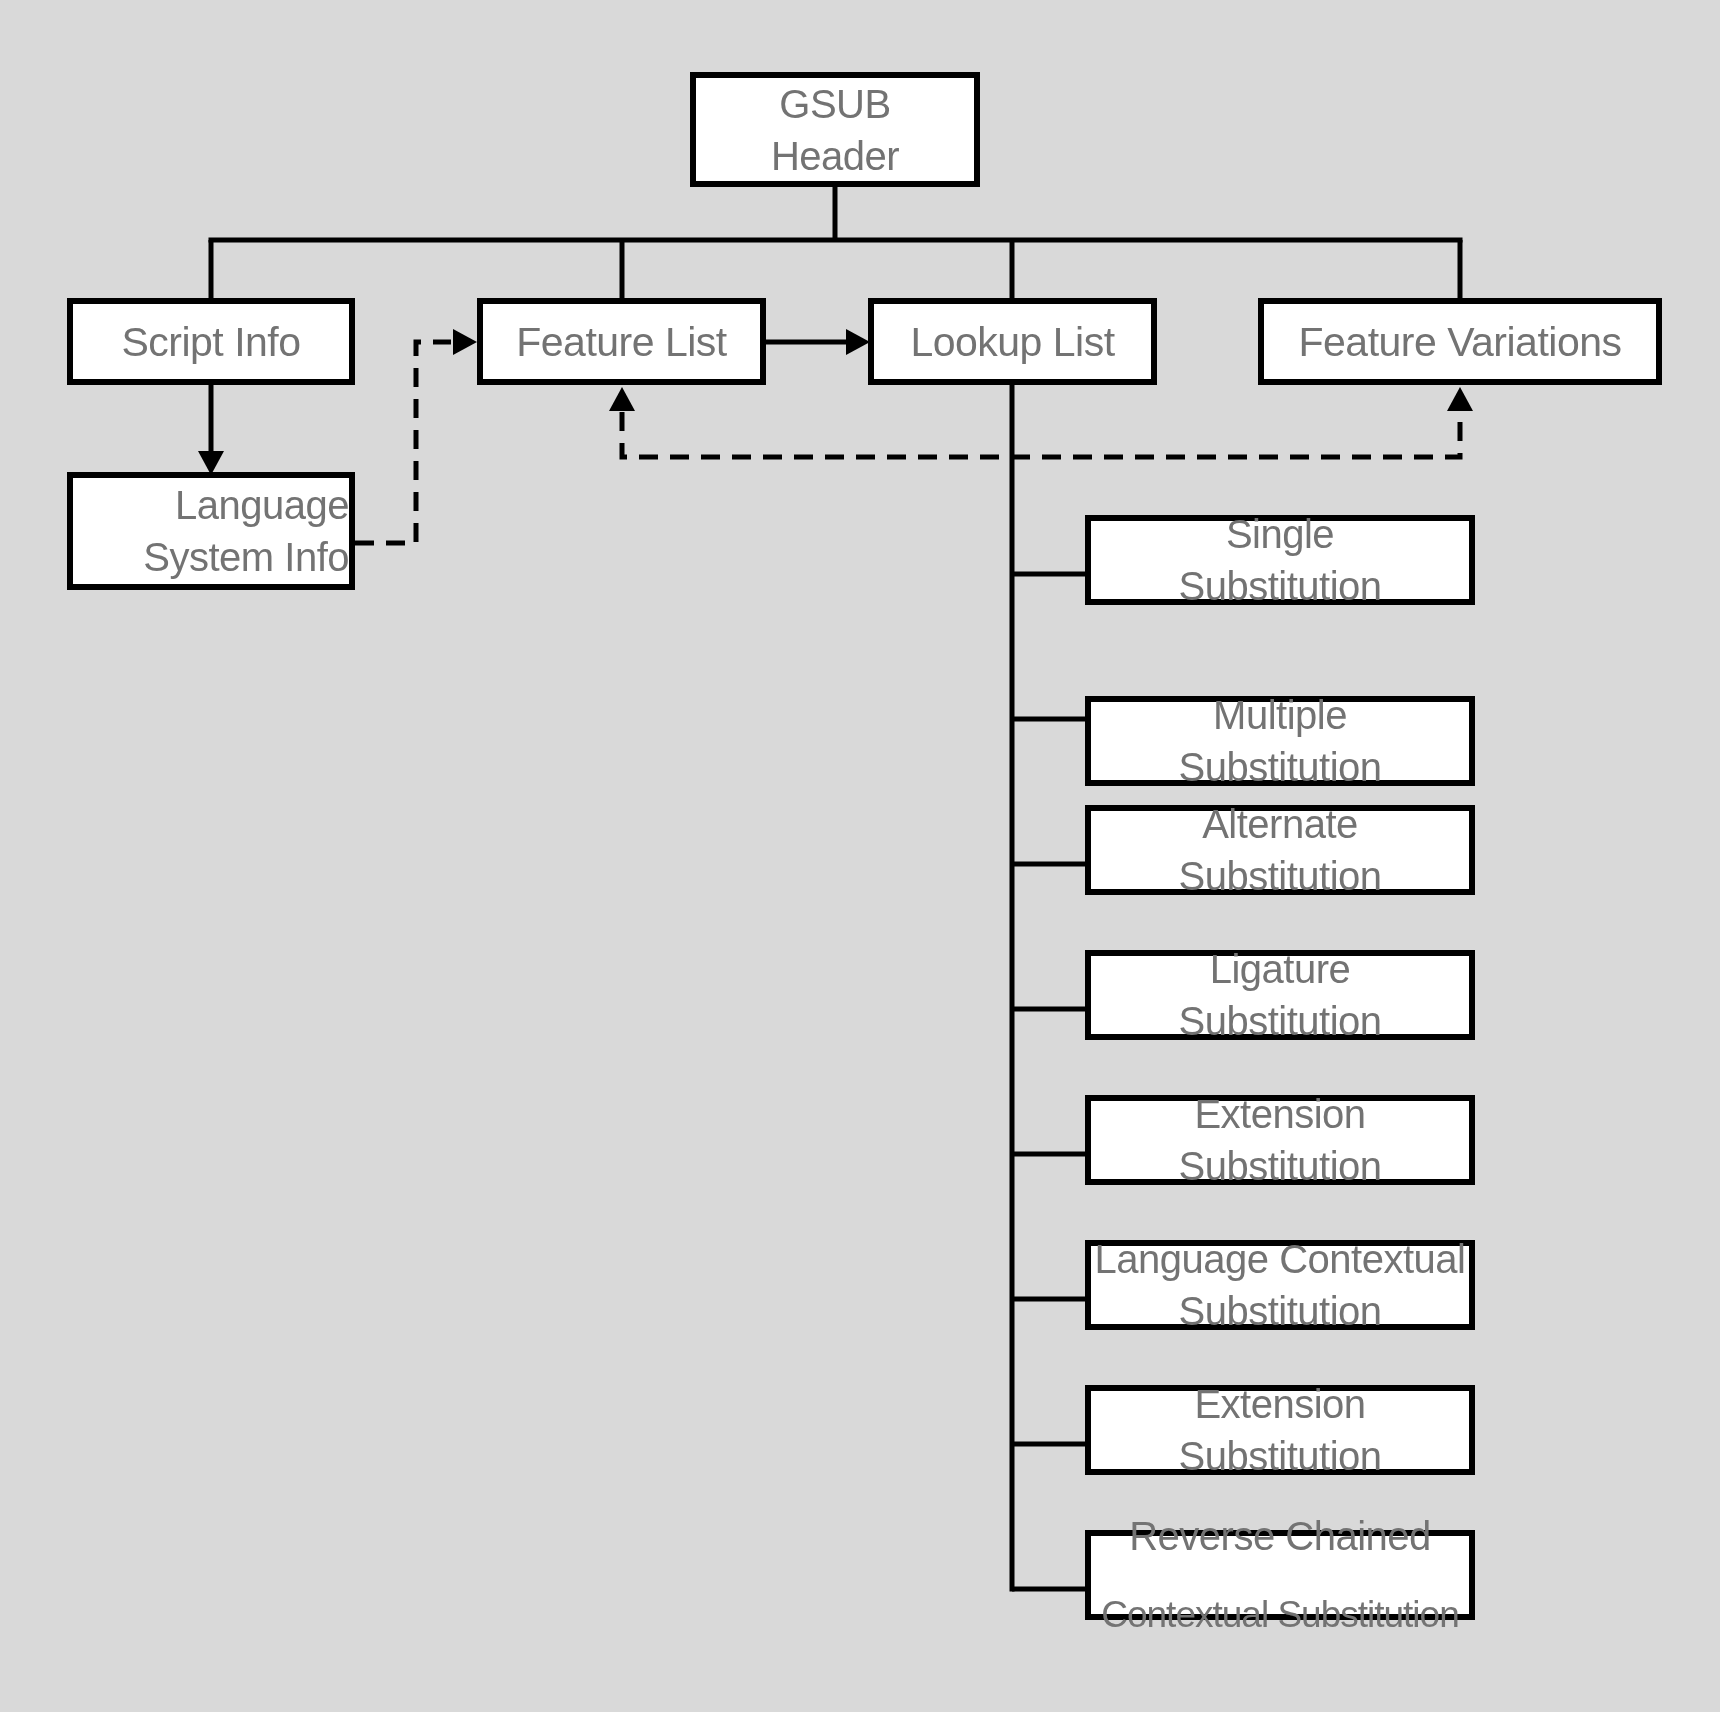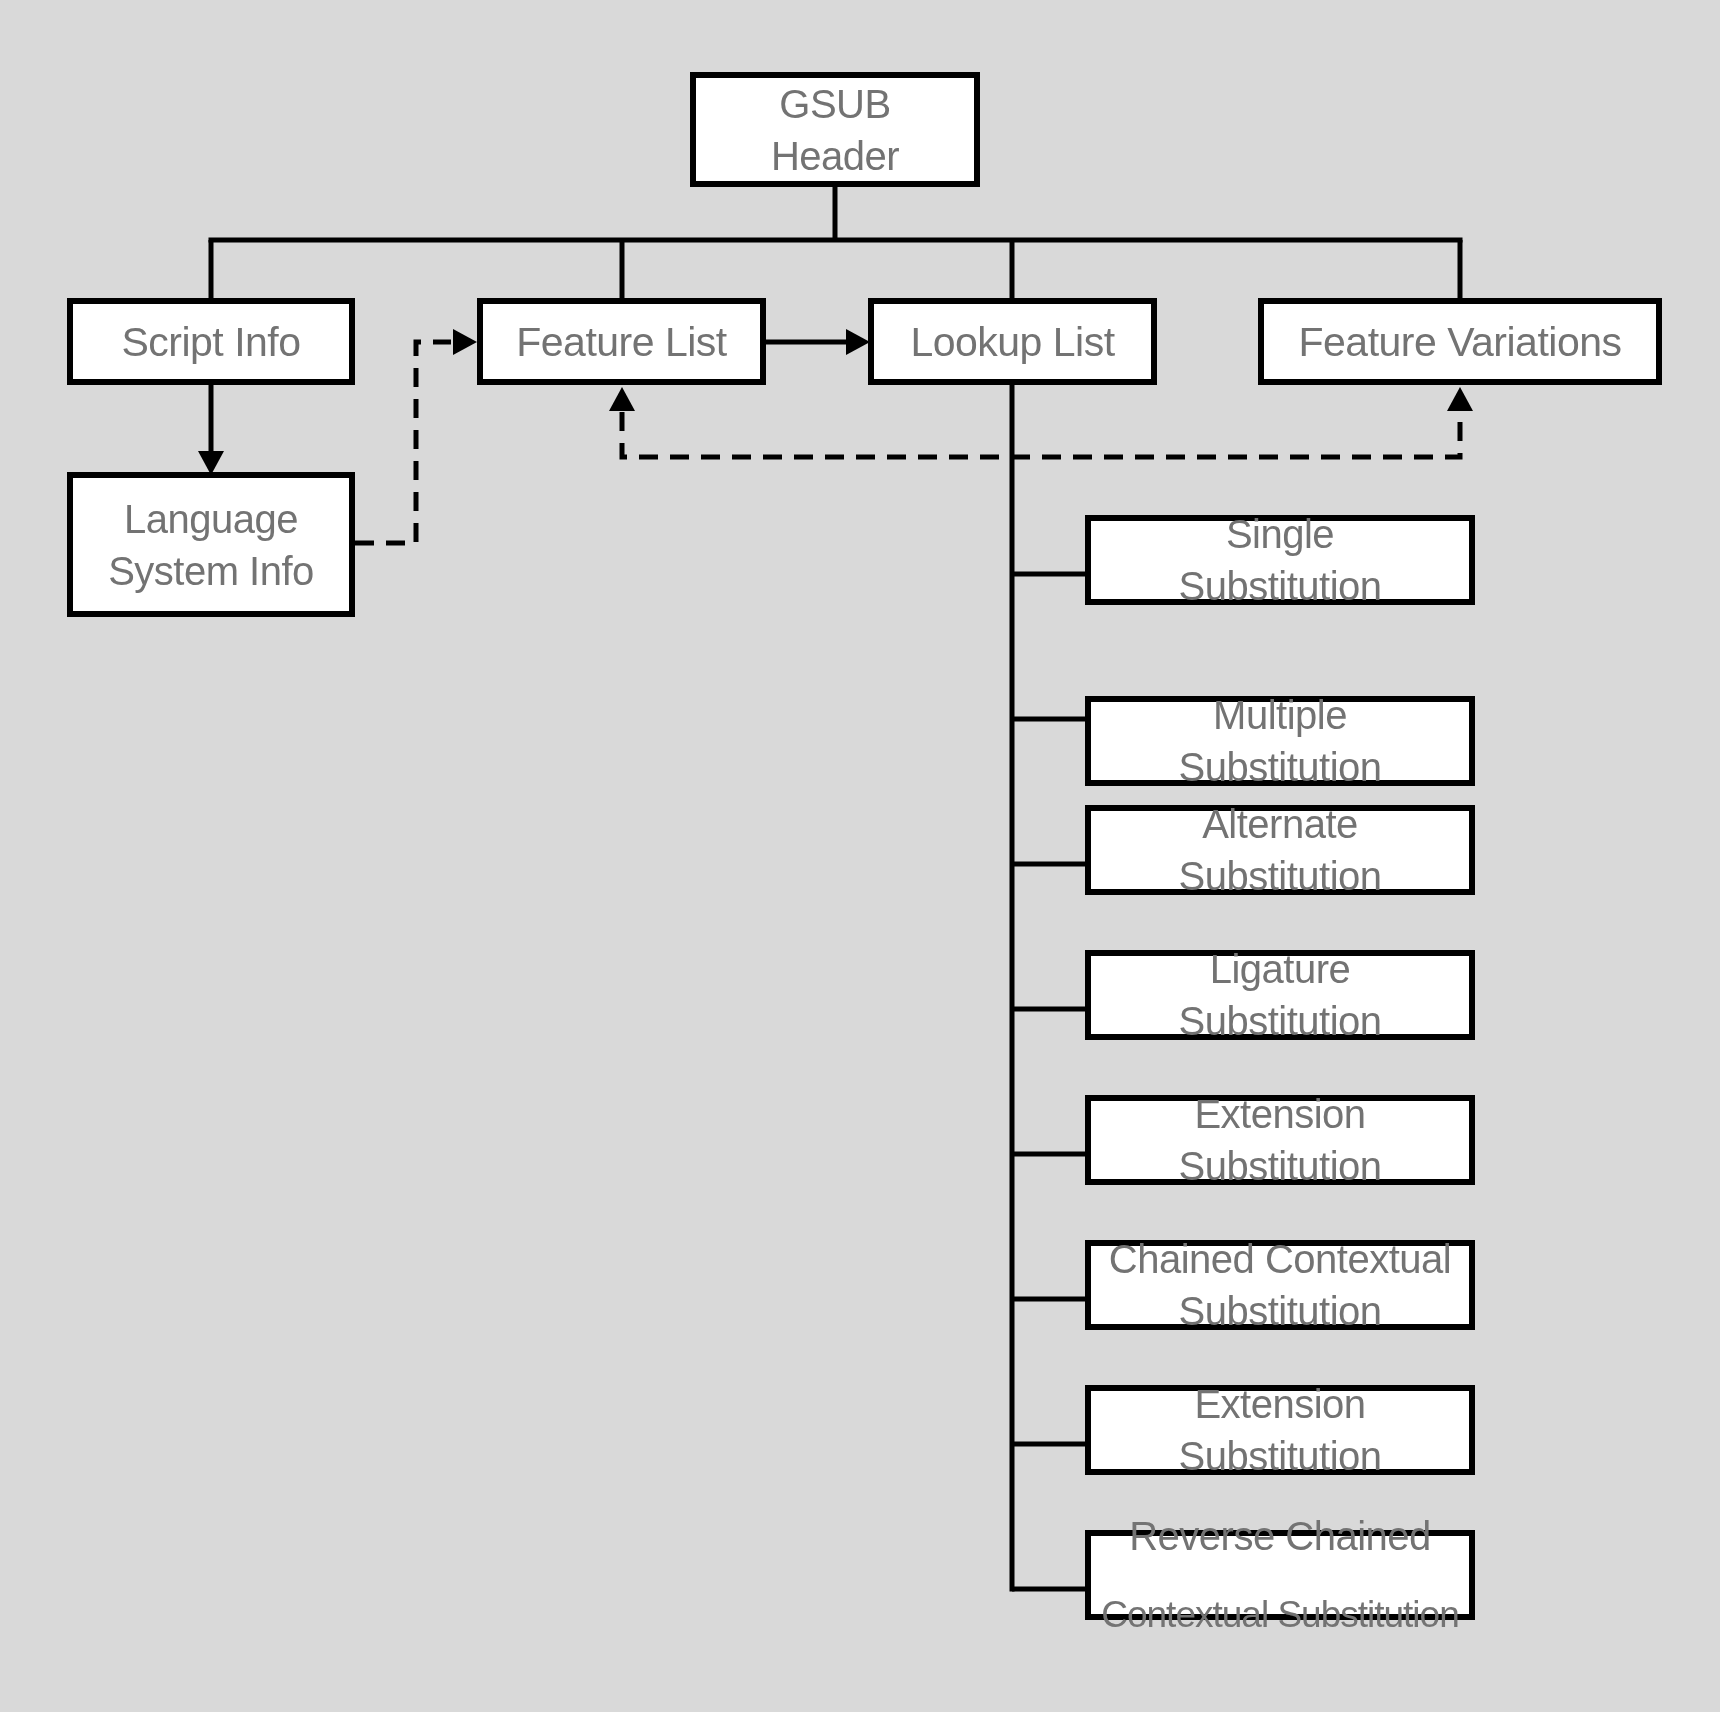--- a/index.html
+++ b/index.html
@@ -53,21 +53,21 @@
   .node .line.fit {
     font-size: 37px;
     letter-spacing: -1px;
   }
   
   .n-gsub   { left: 690px;  top: 72px;  width: 290px; height: 115px; }
   .n-script { left: 67px;   top: 298px; width: 288px; height: 87px; }
   .n-feat   { left: 477px;  top: 298px; width: 289px; height: 87px; }
   .n-lookup { left: 868px;  top: 298px; width: 289px; height: 87px; }
   .n-fvar   { left: 1258px; top: 298px; width: 404px; height: 87px; }
-  .n-lsi    { left: 67px;   top: 472px; width: 288px; height: 145px; }
+  .n-lsi    { left: 67px;   top: 472px; width: 288px; height: 118px; align-items: flex-end; }
   .n-sub    { left: 1085px; width: 390px; height: 90px; }
   .n-sub0 { top: 515px; }
   .n-sub1 { top: 652px; margin-top: 44px; }
   .n-sub2 { top: 805px; }
   .n-sub3 { top: 950px; }
   .n-sub4 { top: 1095px; }
   .n-sub5 { top: 1240px; }
   .n-sub6 { top: 1385px; }
   .n-sub7 { top: 1530px; gap: 27px; }
 </style>
@@ -154,21 +154,21 @@
     <span class="line">Ligature</span>
     <span class="line">Substitution</span>
   </div>
 
   <div class="node n-sub n-sub4">
     <span class="line">Extension</span>
     <span class="line">Substitution</span>
   </div>
 
   <div class="node n-sub n-sub5">
-    <span class="line">Chained Contextual</span>
+    <span class="line">Language Contextual</span>
     <span class="line">Substitution</span>
   </div>
 
   <div class="node n-sub n-sub6">
     <span class="line">Extension</span>
     <span class="line">Substitution</span>
   </div>
 
   <div class="node n-sub n-sub7">
     <span class="line">Reverse Chained</span>

